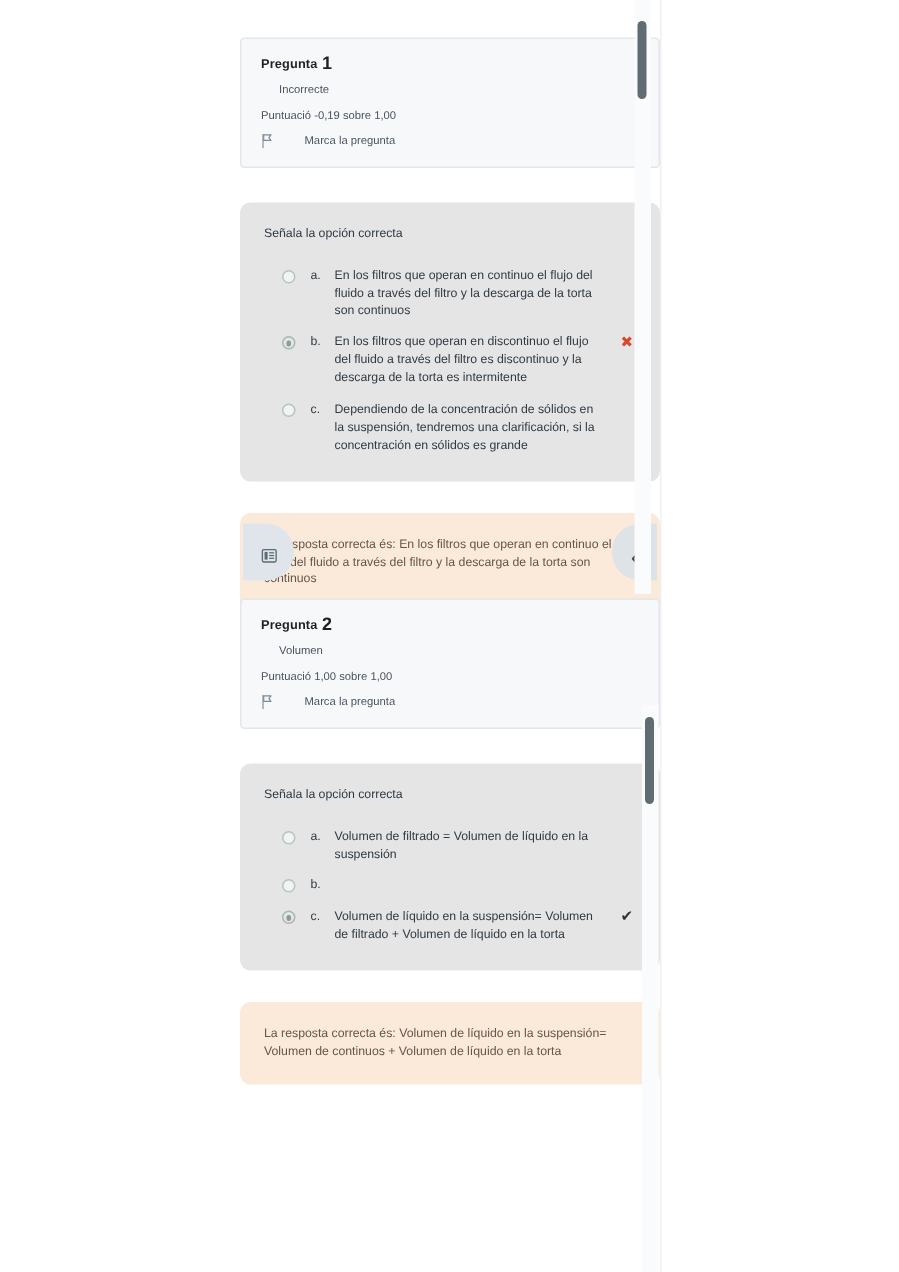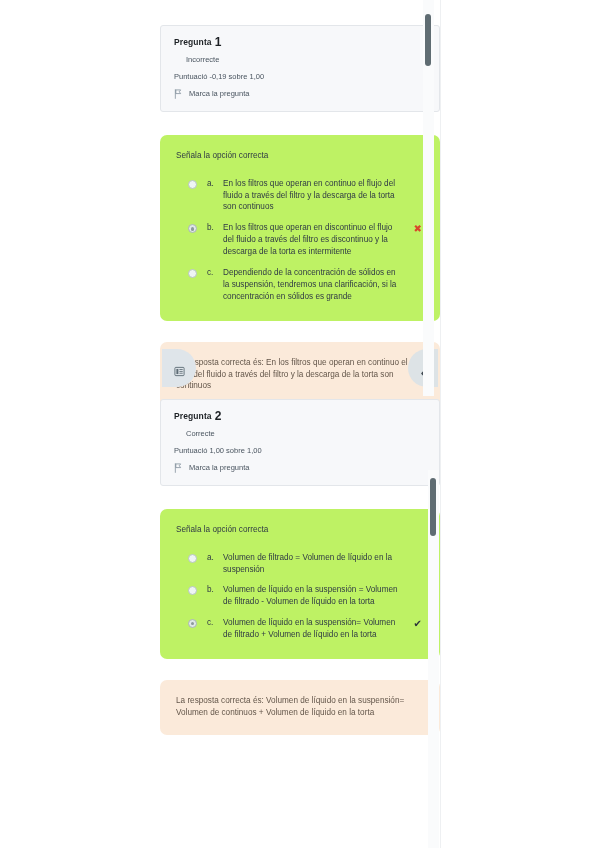--- a/index.html
+++ b/index.html
@@ -65,35 +65,35 @@
   }
   .qcard-grade {
     font-size: 7.5px;
     color: #49545f;
     margin: 0 0 9px 0;
     line-height: 1;
   }
   .qcard-flag {
     display: flex;
     align-items: center;
-    gap: 6px;
+    gap: 20px;
     font-size: 7.5px;
     color: #49545f;
     line-height: 1;
   }
   .flag-ico {
     width: 9px;
     height: 10px;
     display: block;
     flex: 0 0 auto;
   }
 
   
   .apanel {
-    background: #bef264;
+    background: #e5e5e5;
     border-radius: 7px;
     padding: 16px 16px 18px 16px;
     box-sizing: border-box;
   }
   .apanel-prompt {
     font-size: 8.2px;
     color: #2f3a44;
     margin: 0 0 16px 0;
     line-height: 1.3;
   }
@@ -264,21 +264,21 @@
 
     <div class="fpanel" style="margin-top:21px;">La resposta correcta és: En los filtros que operan en continuo el flujo del fluido a través del filtro y la descarga de la torta son continuos</div>
   </div>
 
   <div class="col" style="top:399px;">
 
     <div class="qcard">
       <div class="qcard-title">
         <span>Pregunta</span><span class="qnum">2</span>
       </div>
-      <div class="qcard-state">Correcte</div>
+      <div class="qcard-state">Volumen</div>
       <div class="qcard-grade">Puntuació 1,00 sobre 1,00</div>
       <div class="qcard-flag">
         <span class="flag-ico">
           <svg viewBox="0 0 10 12" width="9" height="10" xmlns="http://www.w3.org/2000/svg">
             <path d="M1.2 0.7 L1.2 11.3" stroke="#7b8a96" stroke-width="0.9" fill="none" stroke-linecap="round"></path>
             <path d="M1.8 1.1 L7.6 1.1 L5.9 3.3 L7.6 5.5 L1.8 5.5 Z" stroke="#7b8a96" stroke-width="0.9" fill="none" stroke-linejoin="round"></path>
           </svg>
         </span>
         <span>Marca la pregunta</span>
       </div>
@@ -289,21 +289,20 @@
 
       <div class="opt">
         <span class="radio"></span>
         <span class="opt-letter">a.</span>
         <span class="opt-text">Volumen de filtrado = Volumen de líquido en la suspensión</span>
       </div>
 
       <div class="opt">
         <span class="radio"></span>
         <span class="opt-letter">b.</span>
-        <span class="opt-text">Volumen de líquido en la suspensión = Volumen de filtrado - Volumen de líquido en la torta</span>
       </div>
 
       <div class="opt">
         <span class="radio checked"></span>
         <span class="opt-letter">c.</span>
         <span class="opt-text">Volumen de líquido en la suspensión= Volumen de filtrado + Volumen de líquido en la torta</span>
         <span class="mark right">✔</span>
       </div>
     </div>
 

